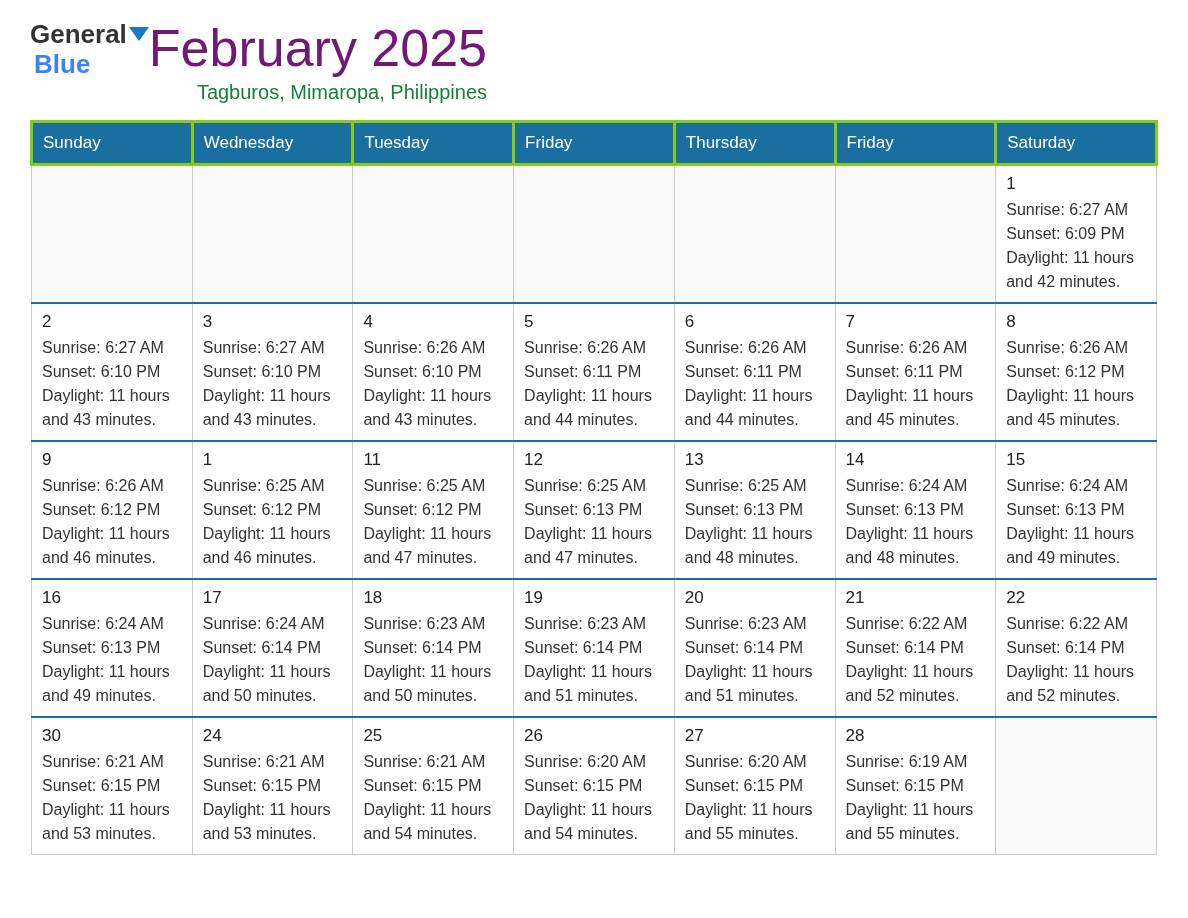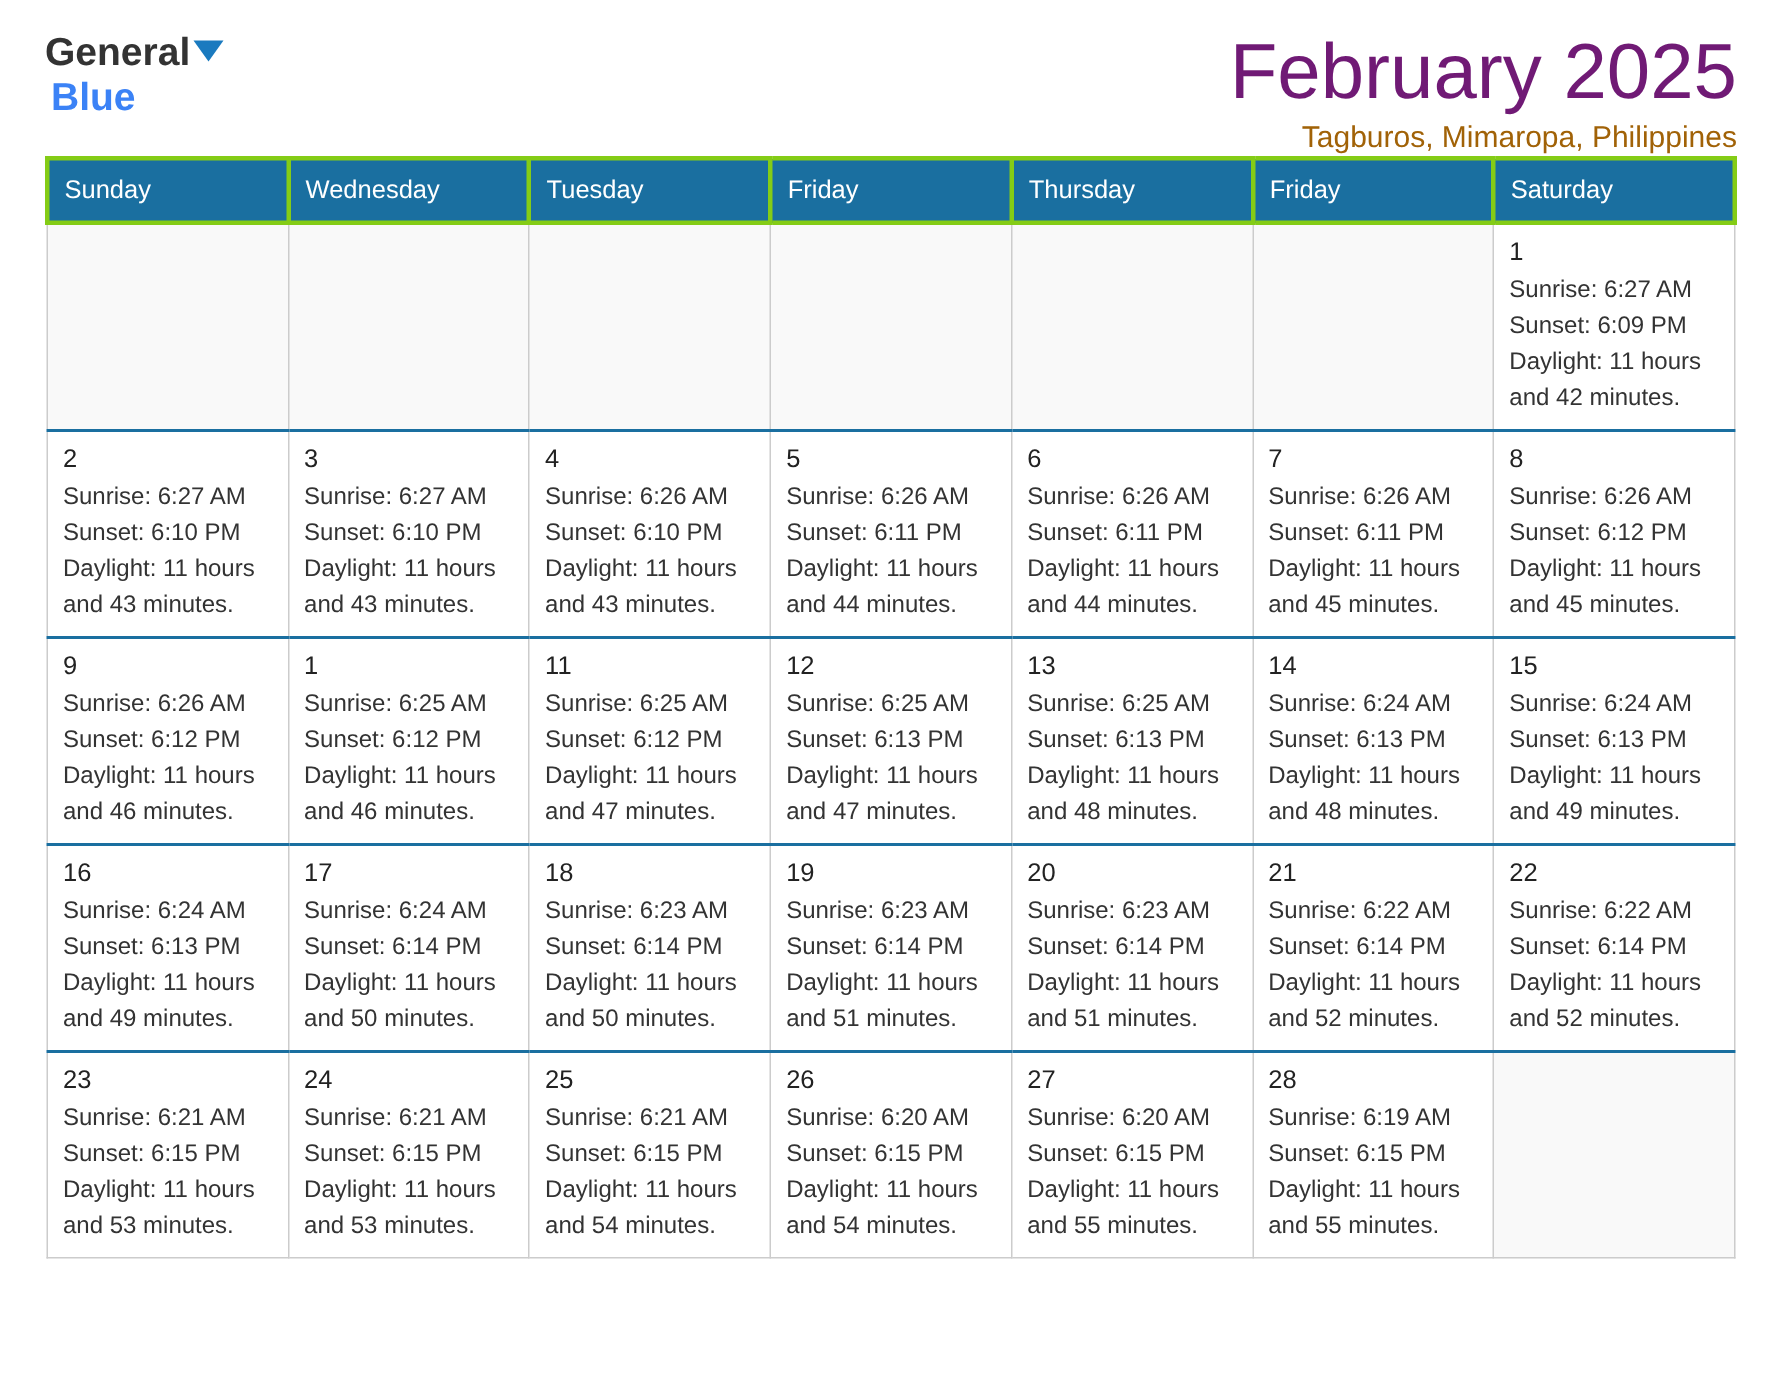--- a/index.html
+++ b/index.html
@@ -5,22 +5,22 @@
     * { margin: 0; padding: 0; box-sizing: border-box; }
     body {
       font-family: Arial, sans-serif;
       background: #fff;
       width: 1188px;
       min-height: 918px;
       padding: 20px 30px;
     }
     .header {
       display: flex;
-      justify-content: space-between;
       align-items: flex-start;
+      margin-bottom: 16px;
     }
     .logo {
       display: flex;
       flex-direction: column;
       align-items: flex-start;
     }
     .logo-text {
       font-size: 26px;
       font-weight: bold;
       color: #333;
@@ -32,21 +32,21 @@
       border-left: 10px solid transparent;
       border-right: 10px solid transparent;
       border-top: 14px solid #1a7abf;
       margin-left: 2px;
       vertical-align: middle;
     }
     .logo-line1 { display: flex; align-items: center; }
     .logo-line2 { color: #3b82f6; font-size: 26px; font-weight: bold; margin-left: 4px; }
     .title-block { text-align: right; }
     .month-title { font-size: 52px; font-weight: normal; color: #701a75; line-height: 1.1; }
-    .location { font-size: 20px; color: #a16207; margin-top: 4px; }
+    .location { font-size: 20px; color: #15803d; margin-top: 4px; }
 
     .calendar { width: 100%; border-collapse: collapse; border: 1px solid #aaa; }
     .calendar th {
       background: #1a6fa0;
       color: #fff;
       font-size: 17px;
       font-weight: normal;
       padding: 10px 10px;
       text-align: left;
       border: 3px solid #84cc16;
@@ -202,21 +202,21 @@
           <span class="day-number">21</span>
           <div class="day-info">Sunrise: 6:22 AM<br>Sunset: 6:14 PM<br>Daylight: 11 hours and 52 minutes.</div>
         </td>
         <td>
           <span class="day-number">22</span>
           <div class="day-info">Sunrise: 6:22 AM<br>Sunset: 6:14 PM<br>Daylight: 11 hours and 52 minutes.</div>
         </td>
       </tr>
       <tr class="week-row">
         <td>
-          <span class="day-number">23</span>
+          <span class="day-number">30</span>
           <div class="day-info">Sunrise: 6:21 AM<br>Sunset: 6:15 PM<br>Daylight: 11 hours and 53 minutes.</div>
         </td>
         <td>
           <span class="day-number">24</span>
           <div class="day-info">Sunrise: 6:21 AM<br>Sunset: 6:15 PM<br>Daylight: 11 hours and 53 minutes.</div>
         </td>
         <td>
           <span class="day-number">25</span>
           <div class="day-info">Sunrise: 6:21 AM<br>Sunset: 6:15 PM<br>Daylight: 11 hours and 54 minutes.</div>
         </td>

